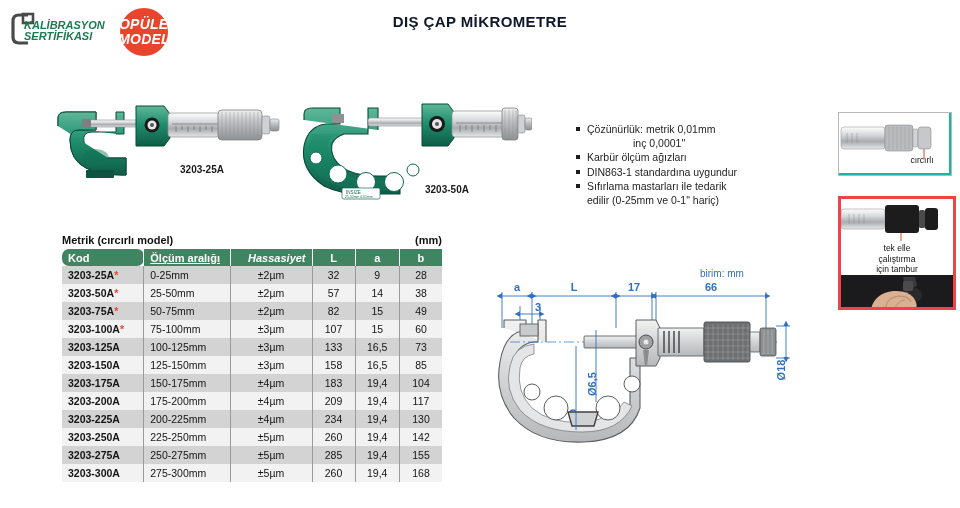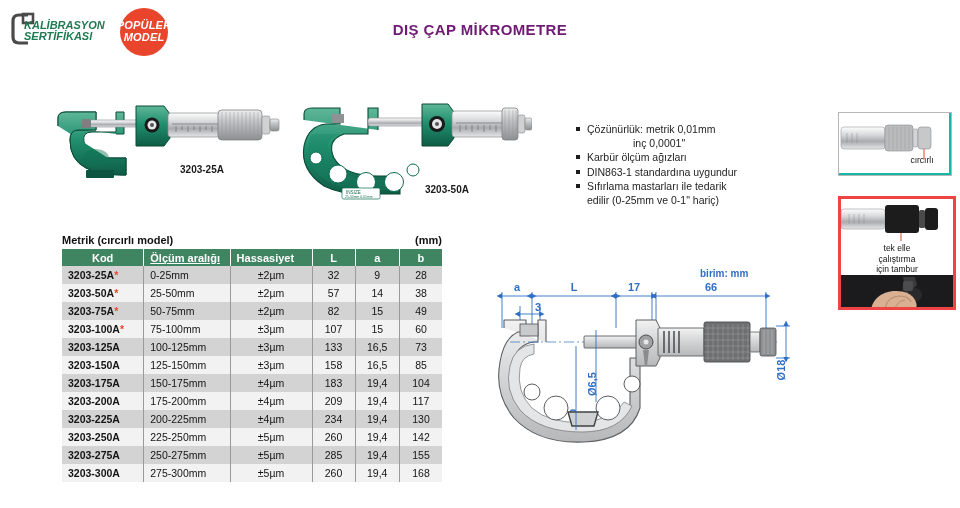--- a/index.html
+++ b/index.html
@@ -24,30 +24,30 @@
   #popular-badge {
     left: 120px; top: 8px; width: 48px; height: 48px;
     border-radius: 50%;
     background: #e8452c;
     color: #ffffff;
     display: flex; flex-direction: column;
     align-items: center; justify-content: center;
     line-height: 1.05;
   }
   #popular-badge span {
-    font-size: 11px; font-weight: bold; letter-spacing: .2px;
+    font-size: 14px; font-weight: bold; letter-spacing: .2px;
     font-style: italic;
   }
 
   #page-title {
-    left: 0; top: 21px; width: 960px;
+    left: 0; top: 13px; width: 960px;
     text-align: center;
     font-size: 15px; font-weight: bold;
     letter-spacing: .4px;
-    color: #701a75;
+    color: #0f172a;
   }
 
   
   #product-1 { left: 52px; top: 100px; width: 230px; height: 85px; }
   #product-1-label {
     left: 152px; top: 164px; width: 100px; text-align: center;
     font-size: 10px; font-weight: bold; color: #1a1a1a;
   }
   #product-2 { left: 282px; top: 100px; width: 250px; height: 100px; }
   #product-2-label {
@@ -105,23 +105,23 @@
   #spec-table thead th {
     background: #3f8562;
     color: #ffffff;
     font-weight: bold;
     font-size: 11px;
     height: 17px;
     border-right: 1px solid #ffffff;
     padding: 0 6px;
   }
   #spec-table thead th:last-child { border-right: none; }
-  #spec-table th.c-kod { text-align: center; width: 82px; }
+  #spec-table th.c-kod { text-align: left; width: 82px; border-radius: 7px; }
   #spec-table th.c-range { text-align: left; width: 90px; text-decoration: underline; }
-  #spec-table th.c-acc { text-align: left; width: 80px; }
+  #spec-table th.c-acc { text-align: right; width: 80px; font-style: italic; }
   #spec-table th.c-num { text-align: center; width: 42px; }
 
   #spec-table tbody td {
     height: 18px;
     padding: 0 6px;
     border-right: 1px solid #9a9a9a;
     color: #141414;
     white-space: nowrap;
   }
   #spec-table tbody td:last-child { border-right: none; }
@@ -129,21 +129,21 @@
   #spec-table tbody tr:nth-child(even) { background: #f2f2f2; }
   td.kod { font-weight: bold; text-align: left; }
   td.range { text-align: left; }
   td.acc, td.num { text-align: center; }
   .star { color: #e8452c; font-weight: bold; }
 
   
   #tech-drawing { left: 480px; top: 262px; width: 320px; height: 240px; }
   #birim-label {
     left: 700px; top: 268px;
-    font-size: 10px; font-weight: bold; color: #2f6fc4;
+    font-size: 10px; font-weight: normal; color: #2f6fc4;
   }
 </style>
 </head>
 <body>
 
 <div class="abs" id="cert-badge">
   <svg width="104" height="34" viewBox="0 0 104 34">
     <path d="M18 3 L9 3 Q3 3 3 9 L3 25 Q3 31 9 31 L18 31" fill="none" stroke="#4a4a4a" stroke-width="3.2"></path>
     <rect x="13" y="2" width="10" height="9" fill="none" stroke="#4a4a4a" stroke-width="2.6"></rect>
     <text x="14" y="17" font-family="Liberation Sans, sans-serif" font-size="11" font-weight="bold" font-style="italic" fill="#1f7a52">KALİBRASYON</text>

